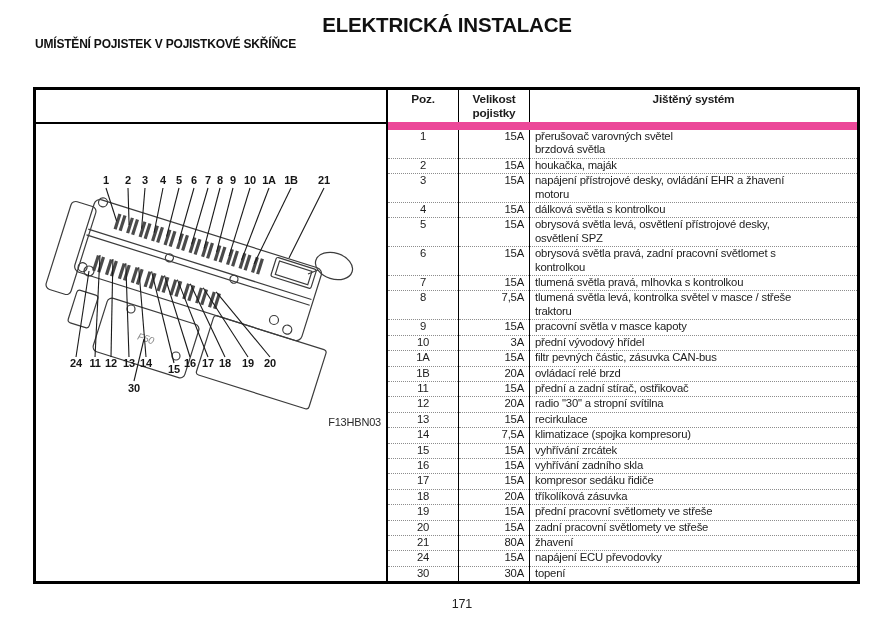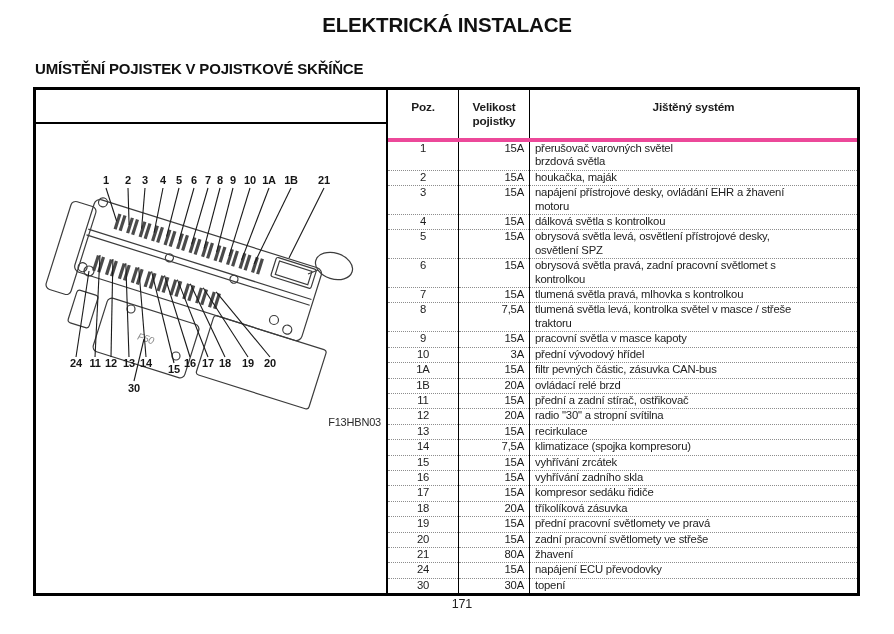--- a/index.html
+++ b/index.html
@@ -1,31 +1,31 @@
 <!DOCTYPE html>
 <html><head>
 <meta charset="utf-8">
 <style>
   html,body{margin:0;padding:0;background:#fff;}
   .page{position:relative;width:872px;height:634px;background:#fff;overflow:hidden;
         font-family:"Liberation Sans", sans-serif;color:#1c1c1c;letter-spacing:-0.2px;}
   .title{position:absolute;top:13px;left:0;width:894px;text-align:center;
          font-size:20.5px;font-weight:bold;color:#111;}
-  .subtitle{position:absolute;top:60px;left:35px;font-size:15px;font-weight:bold;color:#111;}
+  .subtitle{position:absolute;top:37px;left:35px;font-size:12px;font-weight:bold;color:#111;}
   .fusebox-wrap{position:absolute;left:33px;top:87px;width:827px;box-sizing:border-box;
                 border:3px solid #000;display:flex;align-items:stretch;}
   .diagram-pane{width:350px;flex:0 0 350px;border-right:2px solid #000;display:flex;flex-direction:column;}
   .diagram-header-spacer{height:32px;border-bottom:2px solid #000;}
   .diagram-area{position:relative;flex:1;}
   .diagram-area svg{position:absolute;left:0;top:0;}
   .figure-code{position:absolute;top:292px;right:5px;font-size:11px;color:#2a2a2a;}
   .fuse-table-pane{flex:1;}
   table.fuse{border-collapse:collapse;width:100%;table-layout:fixed;}
   table.fuse th{font-size:11.8px;font-weight:bold;vertical-align:top;line-height:14px;
-                padding:10px 4px;border-bottom:4px solid #ec4899;height:28px;box-sizing:content-box;margin-top:30px;}
+                padding:2px 4px;border-bottom:8px solid #ec4899;height:28px;box-sizing:content-box;margin-top:30px;}
   th.c-poz{width:62px;text-align:center;}
   th.c-size{width:62px;text-align:center;border-left:1px solid #000;}
   th.c-sys{text-align:center;border-left:1px solid #000;padding-left:6px;}
   table.fuse td{font-size:11.3px;line-height:13.4px;vertical-align:top;padding:0 5px 1px 5px;}
   td.c-poz{text-align:center;}
   td.c-size{text-align:right;border-left:1px solid #000;}
   td.c-sys{text-align:left;border-left:1px solid #000;padding-left:6px;white-space:pre-line;margin-top:16px;}
   tbody tr + tr td{border-top:1px dotted #8d8d8d;}
   .page-number{position:absolute;top:597px;left:402px;width:70px;text-align:right;
                font-size:12.5px;color:#222;}
@@ -312,21 +312,21 @@
 
             <tr>
               <td class="c-poz">18</td>
               <td class="c-size">20A</td>
               <td class="c-sys">tříkolíková zásuvka</td>
             </tr>
 
             <tr>
               <td class="c-poz">19</td>
               <td class="c-size">15A</td>
-              <td class="c-sys">přední pracovní světlomety ve pravá</td>
+              <td class="c-sys">přední pracovní světlomety ve střeše</td>
             </tr>
 
             <tr>
               <td class="c-poz">20</td>
               <td class="c-size">15A</td>
               <td class="c-sys">zadní pracovní světlomety ve střeše</td>
             </tr>
 
             <tr>
               <td class="c-poz">21</td>

